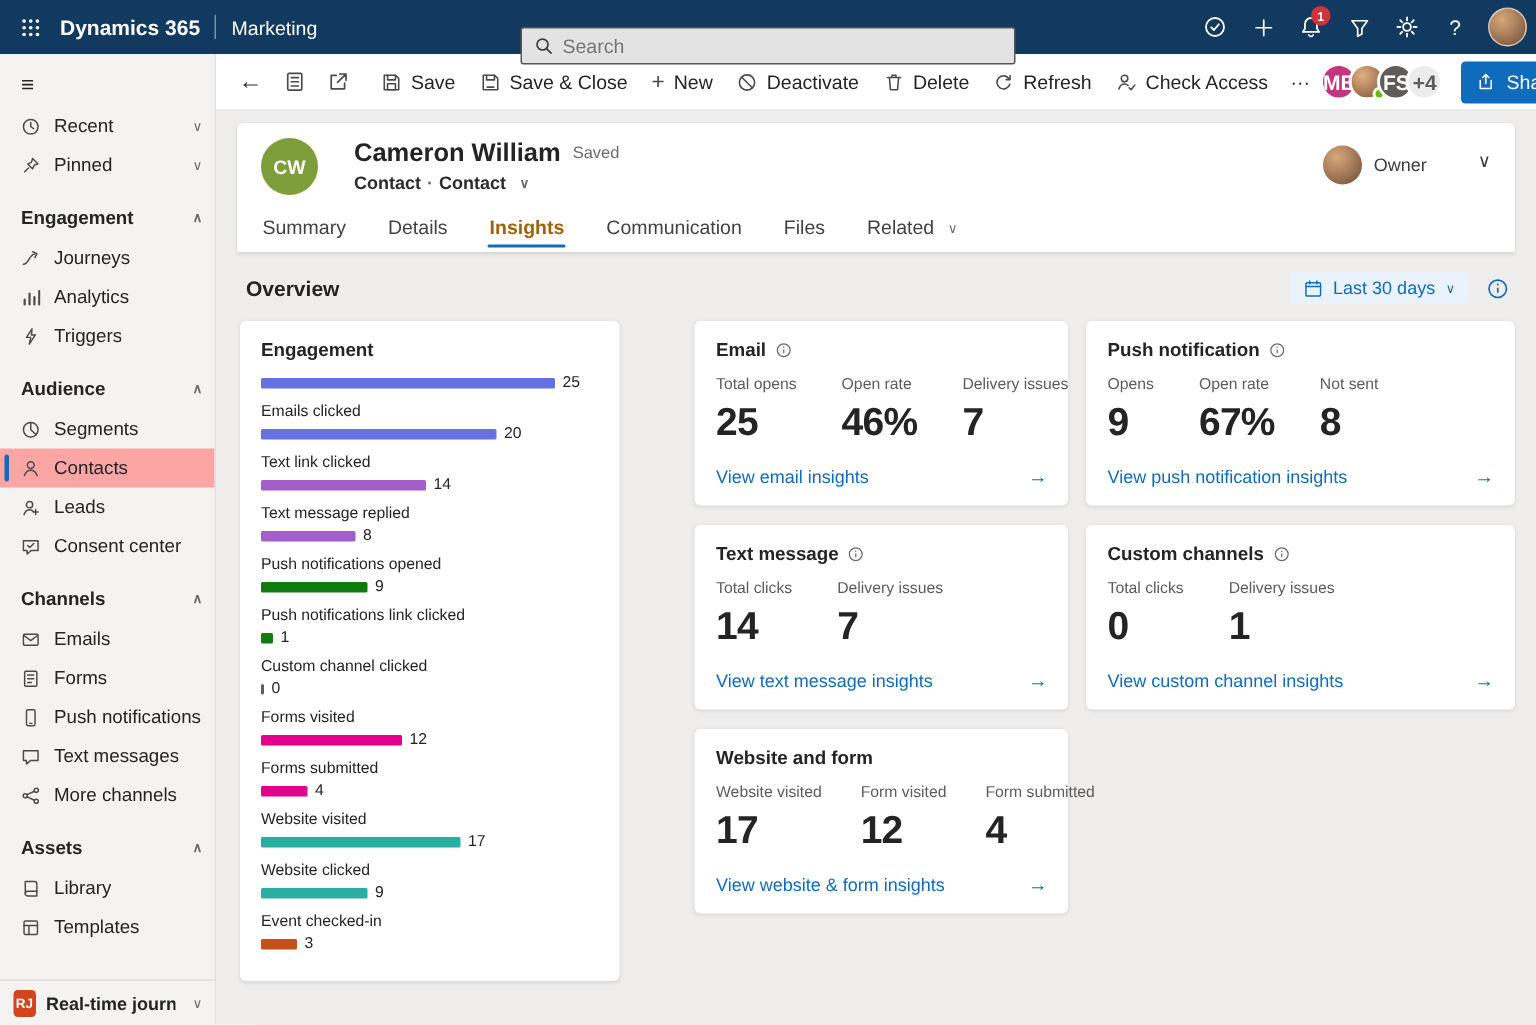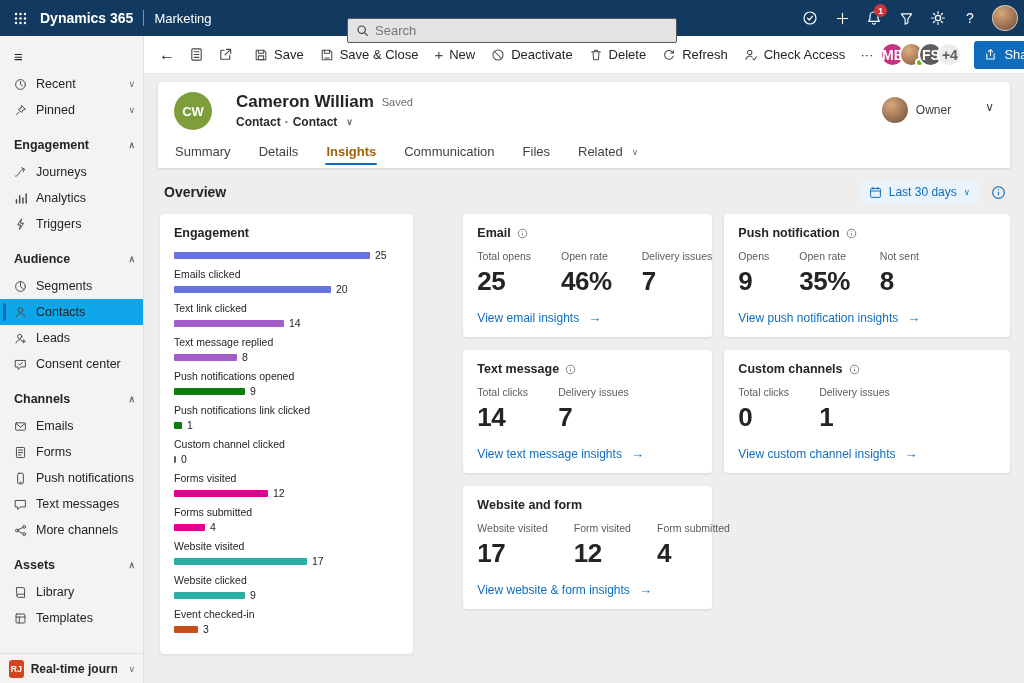--- a/index.html
+++ b/index.html
@@ -22,21 +22,21 @@
   .tb-avatar { width:26px; height:26px; border-radius:50%; background:radial-gradient(circle at 35% 30%, #d8a87c, #6e4a32); margin-left:6px; border:1px solid rgba(255,255,255,.6); cursor:pointer; }
 
   
   .app { flex:1; display:flex; min-height:0; }
 
   
   .sidebar { width:144px; flex:0 0 144px; background:#f4f3f2; border-right:1px solid #e3e1df; display:flex; flex-direction:column; font-size:12.5px; }
   .side-scroll { flex:1; overflow:hidden; padding-top:2px; }
   .burger { padding:10px 14px 6px; font-size:15px; color:#242424; cursor:pointer; }
   .nav-item { display:flex; align-items:center; height:26px; padding:0 8px 0 14px; color:#242424; cursor:pointer; position:relative; white-space:nowrap; }
-  .nav-item.selected { background:#0ea5e9; }
+  .nav-item.selected { background:#fca5a5; }
   .nav-item.selected::before { content:''; position:absolute; left:3px; top:4px; bottom:4px; width:2.5px; background:#0f6cbd; border-radius:2px; }
   .nav-icon { width:14px; margin-right:8px; display:flex; align-items:center; }
   .nav-icon svg { stroke:#4c4a48; fill:none; stroke-width:1.2; stroke-linecap:round; stroke-linejoin:round; }
   .nav-label { overflow:hidden; text-overflow:ellipsis; }
   .chev { margin-left:auto; color:#6b6b6b; font-size:9px; padding-left:4px; }
   .nav-section { display:flex; align-items:center; height:28px; margin-top:8px; padding:0 8px 0 14px; font-weight:700; font-size:12.5px; color:#242424; cursor:pointer; }
   .sidebar-footer { flex:0 0 30px; border-top:1px solid #e1dfdd; display:flex; align-items:center; padding:0 8px 0 9px; gap:7px; cursor:pointer; background:#f4f3f2; }
   .rj-badge { width:18px; height:18px; border-radius:3px; background:#d2451e; color:#fff; font-size:9px; font-weight:700; display:flex; align-items:center; justify-content:center; }
   .footer-label { font-size:12px; font-weight:700; white-space:nowrap; overflow:hidden; }
 
@@ -98,21 +98,21 @@
   .col-mid .card, .col-right .card { width:100%; }
 
   .card-title-row { display:flex; align-items:center; gap:6px; }
   .card-title { font-size:12.5px; font-weight:700; }
   .info-sm { display:flex; cursor:pointer; }
   .info-sm svg { stroke:#6b6b6b; fill:none; stroke-width:1.2; }
 
   .metrics { display:flex; gap:30px; margin-top:10px; }
   .metric-label { font-size:10.5px; color:#5c5c5c; white-space:nowrap; }
   .metric-value { font-size:26px; font-weight:700; margin-top:4px; letter-spacing:-0.5px; }
-  .card-link { margin-top:13px; font-size:12px; color:#0f6cbd; display:flex; align-items:center; gap:9px; cursor:pointer; }
+  .card-link { margin-top:13px; font-size:12px; color:#0f6cbd; display:flex; align-items:center; gap:9px; cursor:pointer;justify-content:space-between; }
   .card-link .arrow { font-size:13px; }
 
   .bars { margin-top:9px; }
   .bar-row { margin-bottom:7px; }
   .bar-label { font-size:10.5px; line-height:13px; color:#242424; margin-bottom:2px; }
   .bar-wrap { display:flex; align-items:center; gap:5px; }
   .bar { height:7px; border-radius:1px; flex:0 0 auto; }
   .bar-value { font-size:10.5px; color:#242424; }
 </style>
 </head>
@@ -708,21 +708,21 @@
                     </svg>
                   </span>
               </div>
               <div class="metrics">
                 <div class="metric">
                   <div class="metric-label">Opens</div>
                   <div class="metric-value">9</div>
                 </div>
                 <div class="metric">
                   <div class="metric-label">Open rate</div>
-                  <div class="metric-value">35%</div>
+                  <div class="metric-value">67%</div>
                 </div>
                 <div class="metric">
                   <div class="metric-label">Not sent</div>
                   <div class="metric-value">8</div>
                 </div>
               </div>
               <div class="card-link">
                 <span>View push notification insights</span>
                   <span class="arrow">→</span>
               </div>

